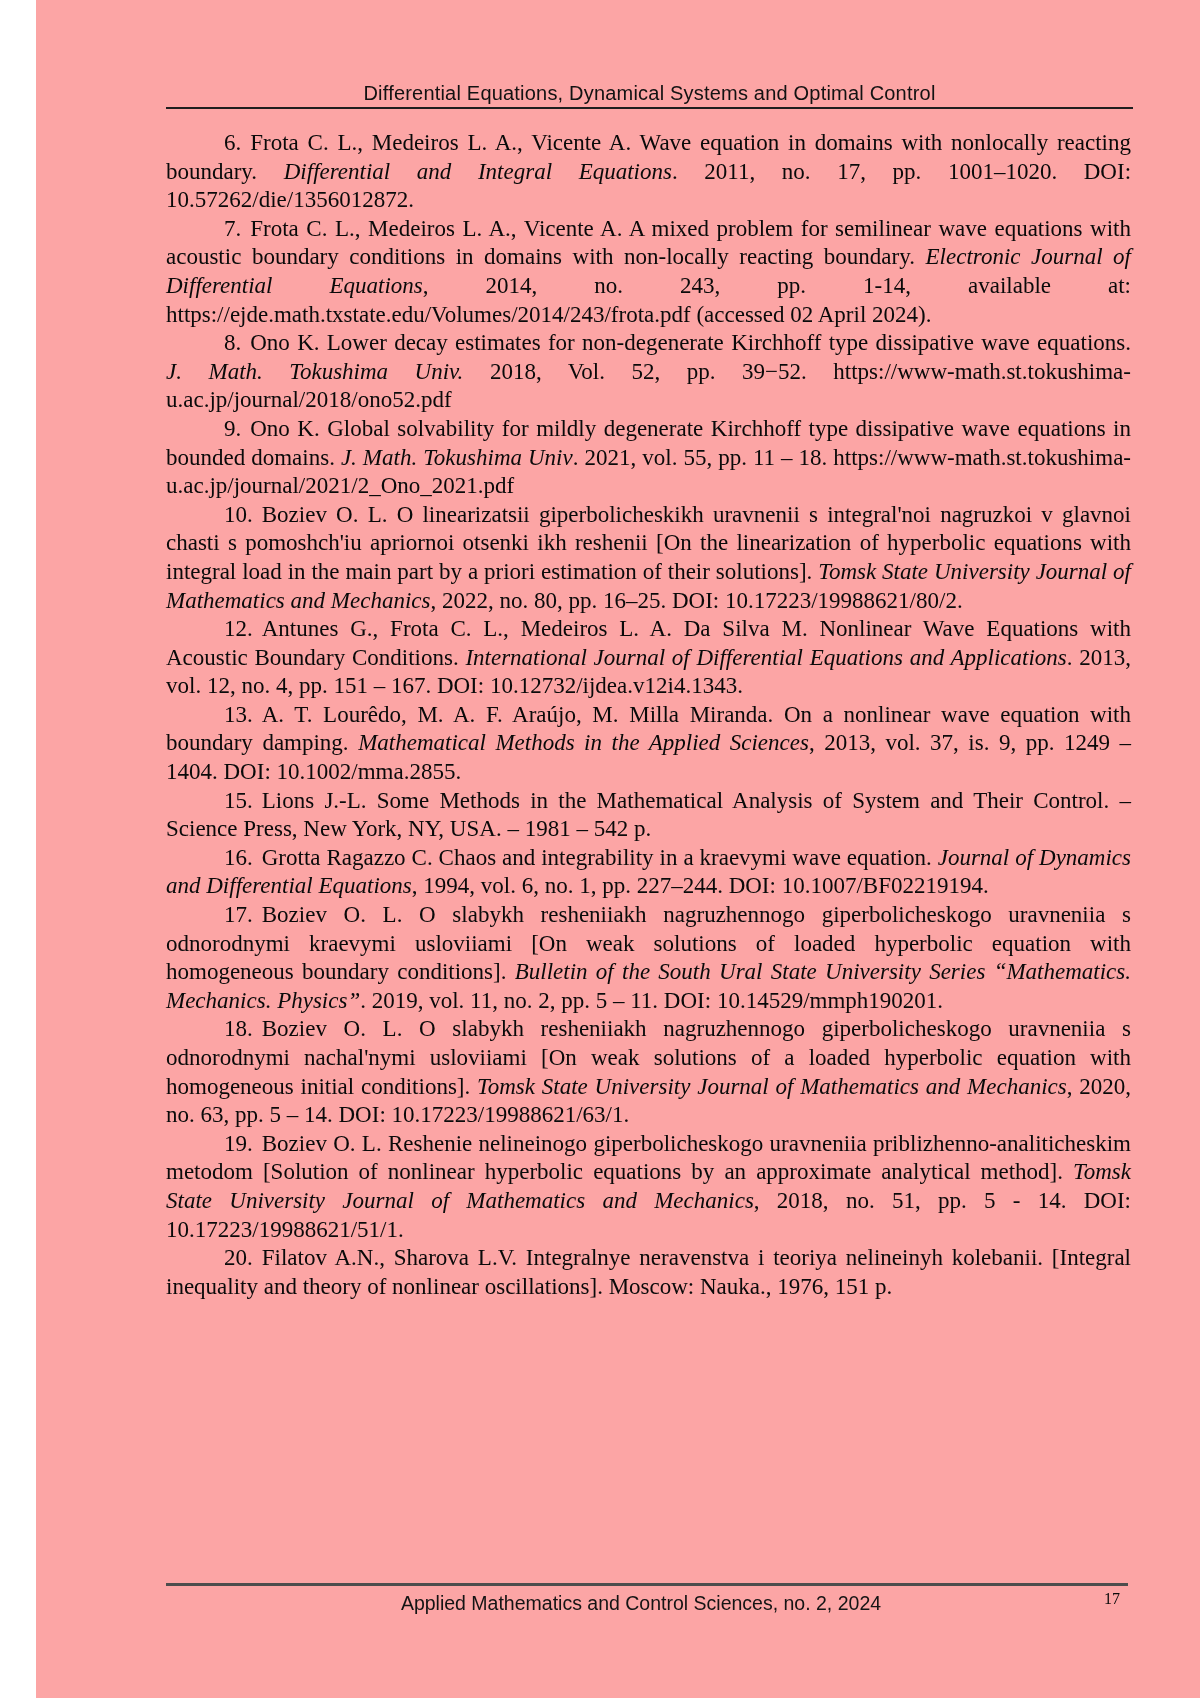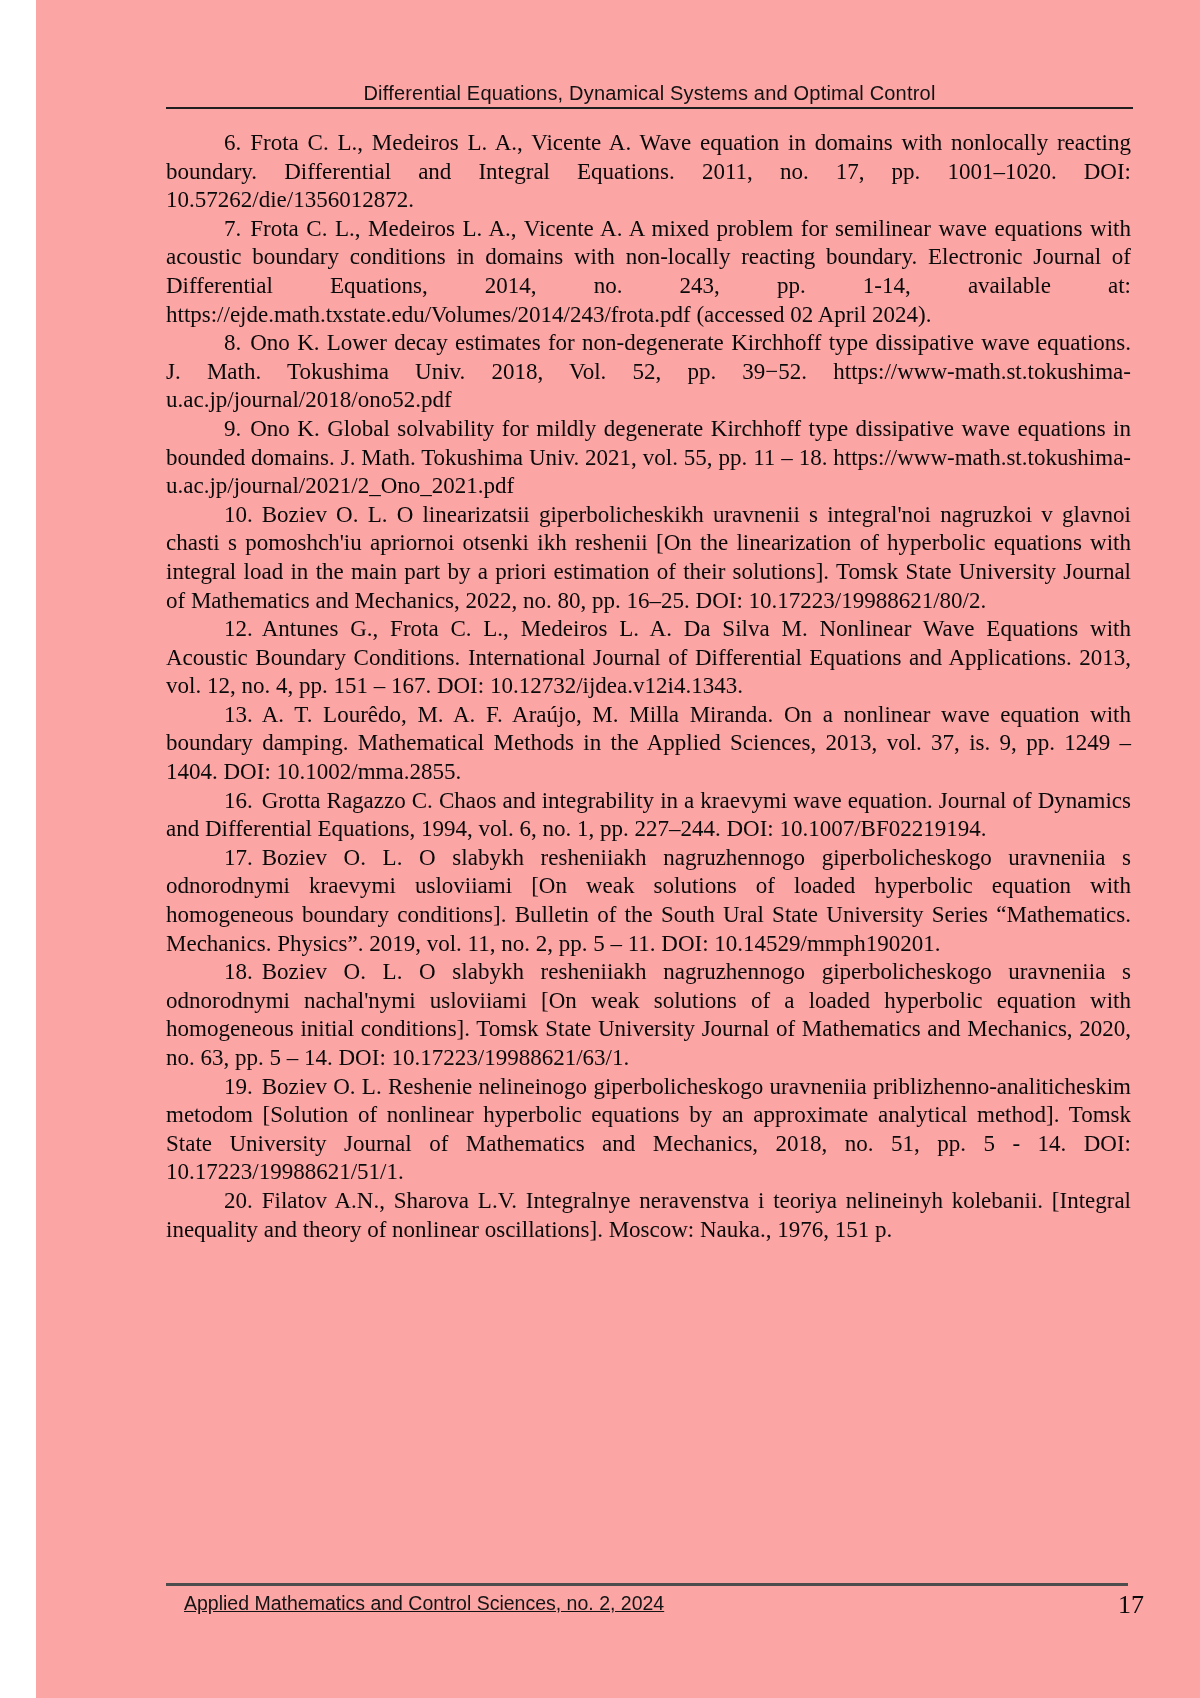--- a/index.html
+++ b/index.html
@@ -40,46 +40,45 @@
     line-height: 28.6px;
     text-align: justify;
     color: #0a0a0a;
   }
   .ref {
     margin: 0;
     text-indent: 58px;
     overflow-wrap: break-word;
   }
   .ref-num { margin-right: 9px; }
-  .it { }
+  .it { font-style: italic; }
   .foot-rule {
     position: absolute;
     top: 1583px;
     left: 130px;
     width: 962px;
     height: 3px;
     background: #4d4d4d;
   }
   .footer-line {
     position: absolute;
     top: 1592px;
-    left: 148px;
+    left: 124px;
     width: 962px;
-    text-align: left;
+    text-align: center;
     font-family: "Liberation Sans", sans-serif;
     font-size: 19.5px;
     color: #141414;
-    text-decoration: underline;
   }
   .page-num {
     position: absolute;
     right: 2px;
     top: -2px;
     font-family: "Liberation Serif", serif;
-    font-size: 26px;
+    font-size: 16px;
     color: #0a0a0a;
   }
 </style>
 </head>
 <body>
 
 <div class="page">
 
   <div class="running-head">Differential Equations, Dynamical Systems and Optimal Control</div>
   <div class="head-rule"></div>
@@ -95,20 +94,21 @@
     <p class="ref"><span class="ref-num">9.</span><span>Ono K. Global solvability for mildly degenerate Kirchhoff type dissipative wave equations in bounded domains. </span><span class="it">J. Math. Tokushima Univ</span><span>. 2021, vol. 55, pp. 11 – 18. https://www-math.st.tokushima-u.ac.jp/journal/2021/2_Ono_2021.pdf</span></p>
 
     <p class="ref"><span class="ref-num">10.</span><span>Boziev O. L. O linearizatsii giperbolicheskikh uravnenii s integral'noi nagruzkoi v glavnoi chasti s pomoshch'iu apriornoi otsenki ikh reshenii [On the linearization of hyperbolic equations with integral load in the main part by a priori estimation of their solutions]. </span><span class="it">Tomsk State University Journal of Mathematics and Mechanics</span><span>, 2022, no. 80, pp. 16–25. DOI: 10.17223/19988621/80/2.</span></p>
 
 
     <p class="ref"><span class="ref-num">12.</span><span>Antunes G., Frota C. L., Medeiros L. A. Da Silva M. Nonlinear Wave Equations with Acoustic Boundary Conditions. </span><span class="it">International Journal of Differential Equations and Applications</span><span>. 2013, vol. 12, no. 4, pp. 151 – 167. DOI: 10.12732/ijdea.v12i4.1343.</span></p>
 
     <p class="ref"><span class="ref-num">13.</span><span>A. T. Lourêdo, M. A. F. Araújo, M. Milla Miranda. On a nonlinear wave equation with boundary damping. </span><span class="it">Mathematical Methods in the Applied Sciences</span><span>, 2013, vol. 37, is. 9, pp. 1249 – 1404. DOI: 10.1002/mma.2855.</span></p>
 
 
+    <p class="ref"><span class="ref-num">15.</span><span>Lions J.-L. Some Methods in the Mathematical Analysis of System and Their Control. – Science Press, New York, NY, USA. – 1981 – 542 p.</span><span class="it"></span><span></span></p>
 
     <p class="ref"><span class="ref-num">16.</span><span>Grotta Ragazzo C. Chaos and integrability in a kraevymi wave equation. </span><span class="it">Journal of Dynamics and Differential Equations</span><span>, 1994, vol. 6, no. 1, pp. 227–244. DOI: 10.1007/BF02219194.</span></p>
 
     <p class="ref"><span class="ref-num">17.</span><span>Boziev O. L. O slabykh resheniiakh nagruzhennogo giperbolicheskogo uravneniia s odnorodnymi kraevymi usloviiami [On weak solutions of loaded hyperbolic equation with homogeneous boundary conditions]. </span><span class="it">Bulletin of the South Ural State University Series “Mathematics. Mechanics. Physics”</span><span>. 2019, vol. 11, no. 2, pp. 5 – 11. DOI: 10.14529/mmph190201.</span></p>
 
     <p class="ref"><span class="ref-num">18.</span><span>Boziev O. L. O slabykh resheniiakh nagruzhennogo giperbolicheskogo uravneniia s odnorodnymi nachal'nymi usloviiami [On weak solutions of a loaded hyperbolic equation with homogeneous initial conditions]. </span><span class="it">Tomsk State University Journal of Mathematics and Mechanics</span><span>, 2020, no. 63, pp. 5 – 14. DOI: 10.17223/19988621/63/1.</span></p>
 
     <p class="ref"><span class="ref-num">19.</span><span>Boziev O. L. Reshenie nelineinogo giperbolicheskogo uravneniia priblizhenno-analiticheskim metodom [Solution of nonlinear hyperbolic equations by an approximate analytical method]. </span><span class="it">Tomsk State University Journal of Mathematics and Mechanics</span><span>, 2018, no. 51, pp. 5 - 14. DOI: 10.17223/19988621/51/1.</span></p>
 
     <p class="ref"><span class="ref-num">20.</span><span>Filatov A.N., Sharova L.V. Integralnye neravenstva i teoriya nelineinyh kolebanii. [Integral inequality and theory of nonlinear oscillations]. Moscow: Nauka., 1976, 151 p.</span><span class="it"></span><span></span></p>

